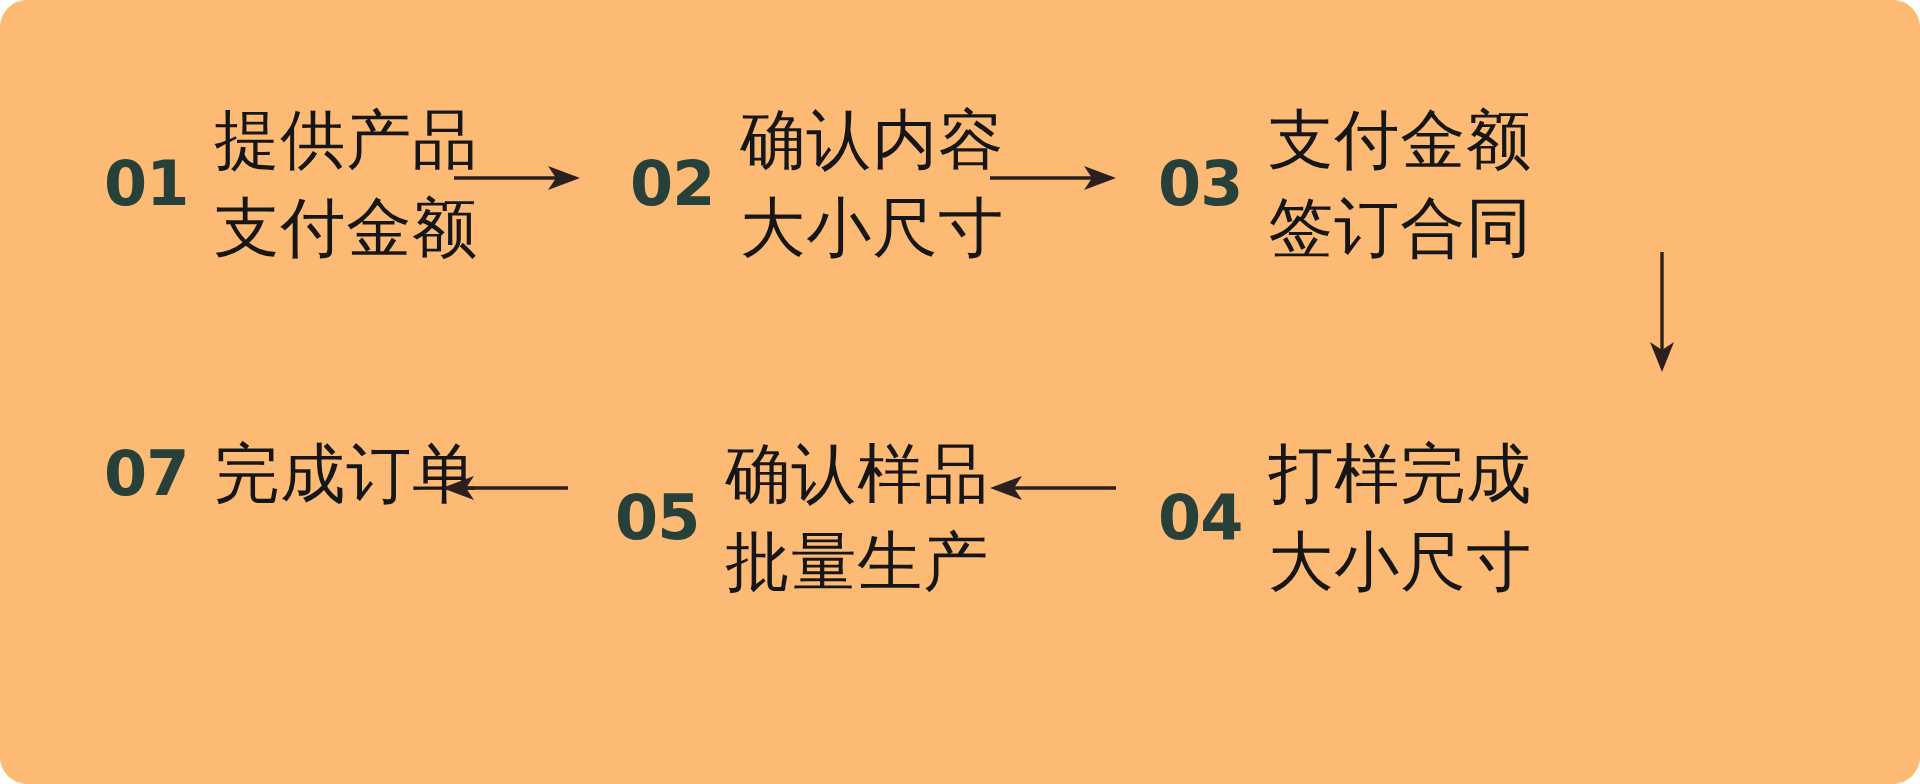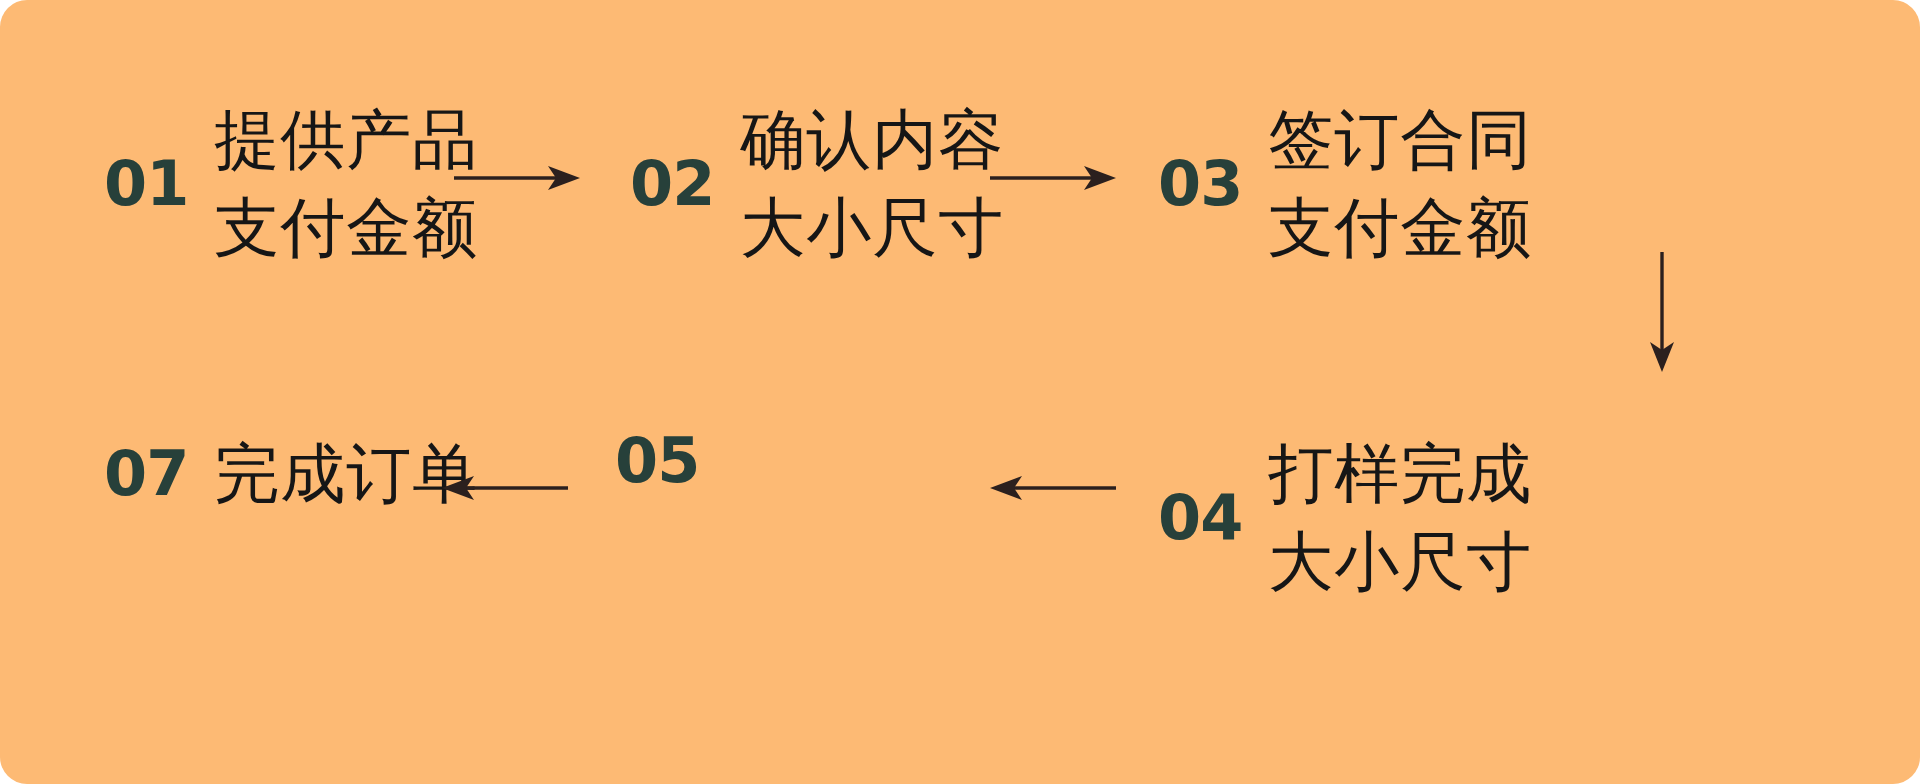--- a/index.html
+++ b/index.html
@@ -99,34 +99,38 @@
     <div class="step-number">02</div>
     <div class="step-text">
       <div class="step-line">确认内容</div>
       <div class="step-line">大小尺寸</div>
     </div>
   </div>
 
   <div class="step" id="step-03">
     <div class="step-number">03</div>
     <div class="step-text">
+      <div class="step-line">支付金额</div>
       <div class="step-line">签订合同</div>
-      <div class="step-line">支付金额</div>
     </div>
   </div>
 
   <div class="step" id="step-06">
     <div class="step-number">07</div>
     <div class="step-text">
       <div class="step-line">完成订单</div>
     </div>
   </div>
 
   <div class="step" id="step-05">
     <div class="step-number">05</div>
+    <div class="step-text">
+      <div class="step-line">确认样品</div>
+      <div class="step-line">批量生产</div>
+    </div>
   </div>
 
   <div class="step" id="step-04">
     <div class="step-number">04</div>
     <div class="step-text">
       <div class="step-line">打样完成</div>
       <div class="step-line">大小尺寸</div>
     </div>
   </div>
 

